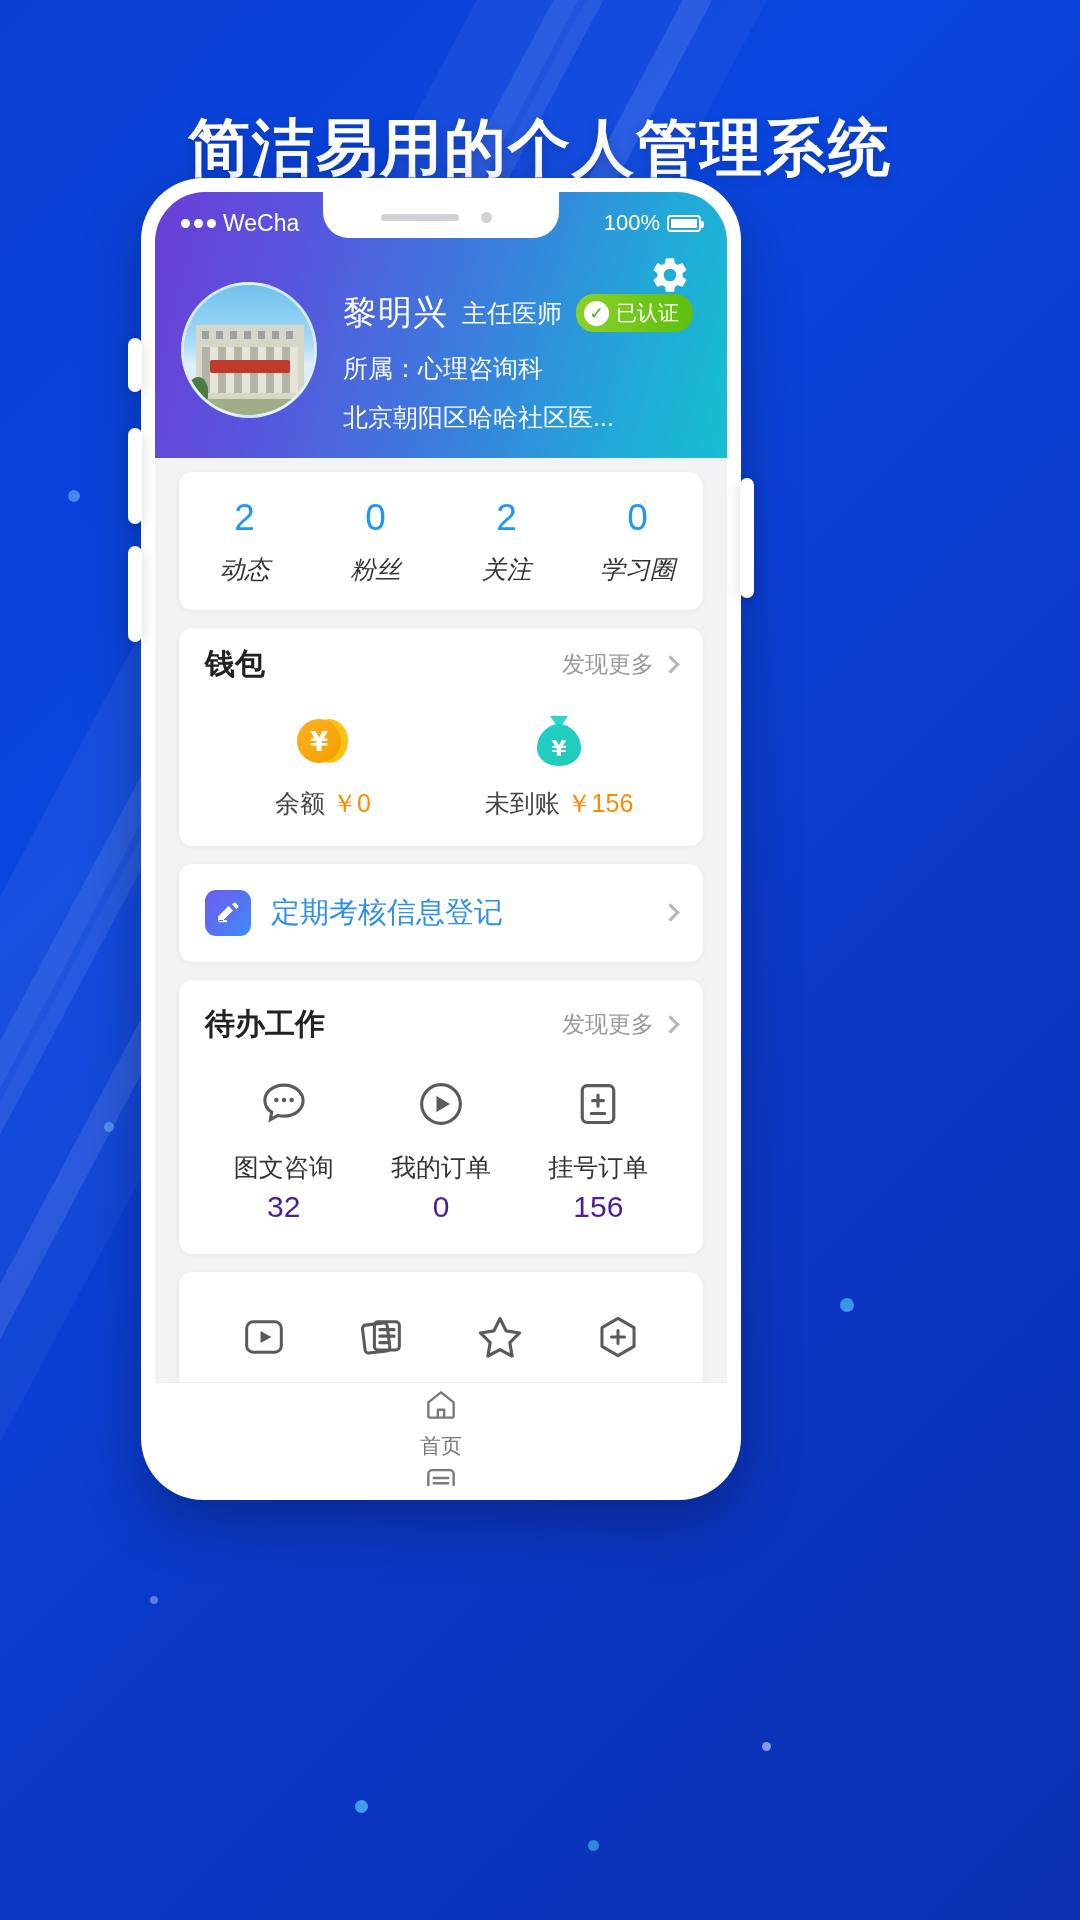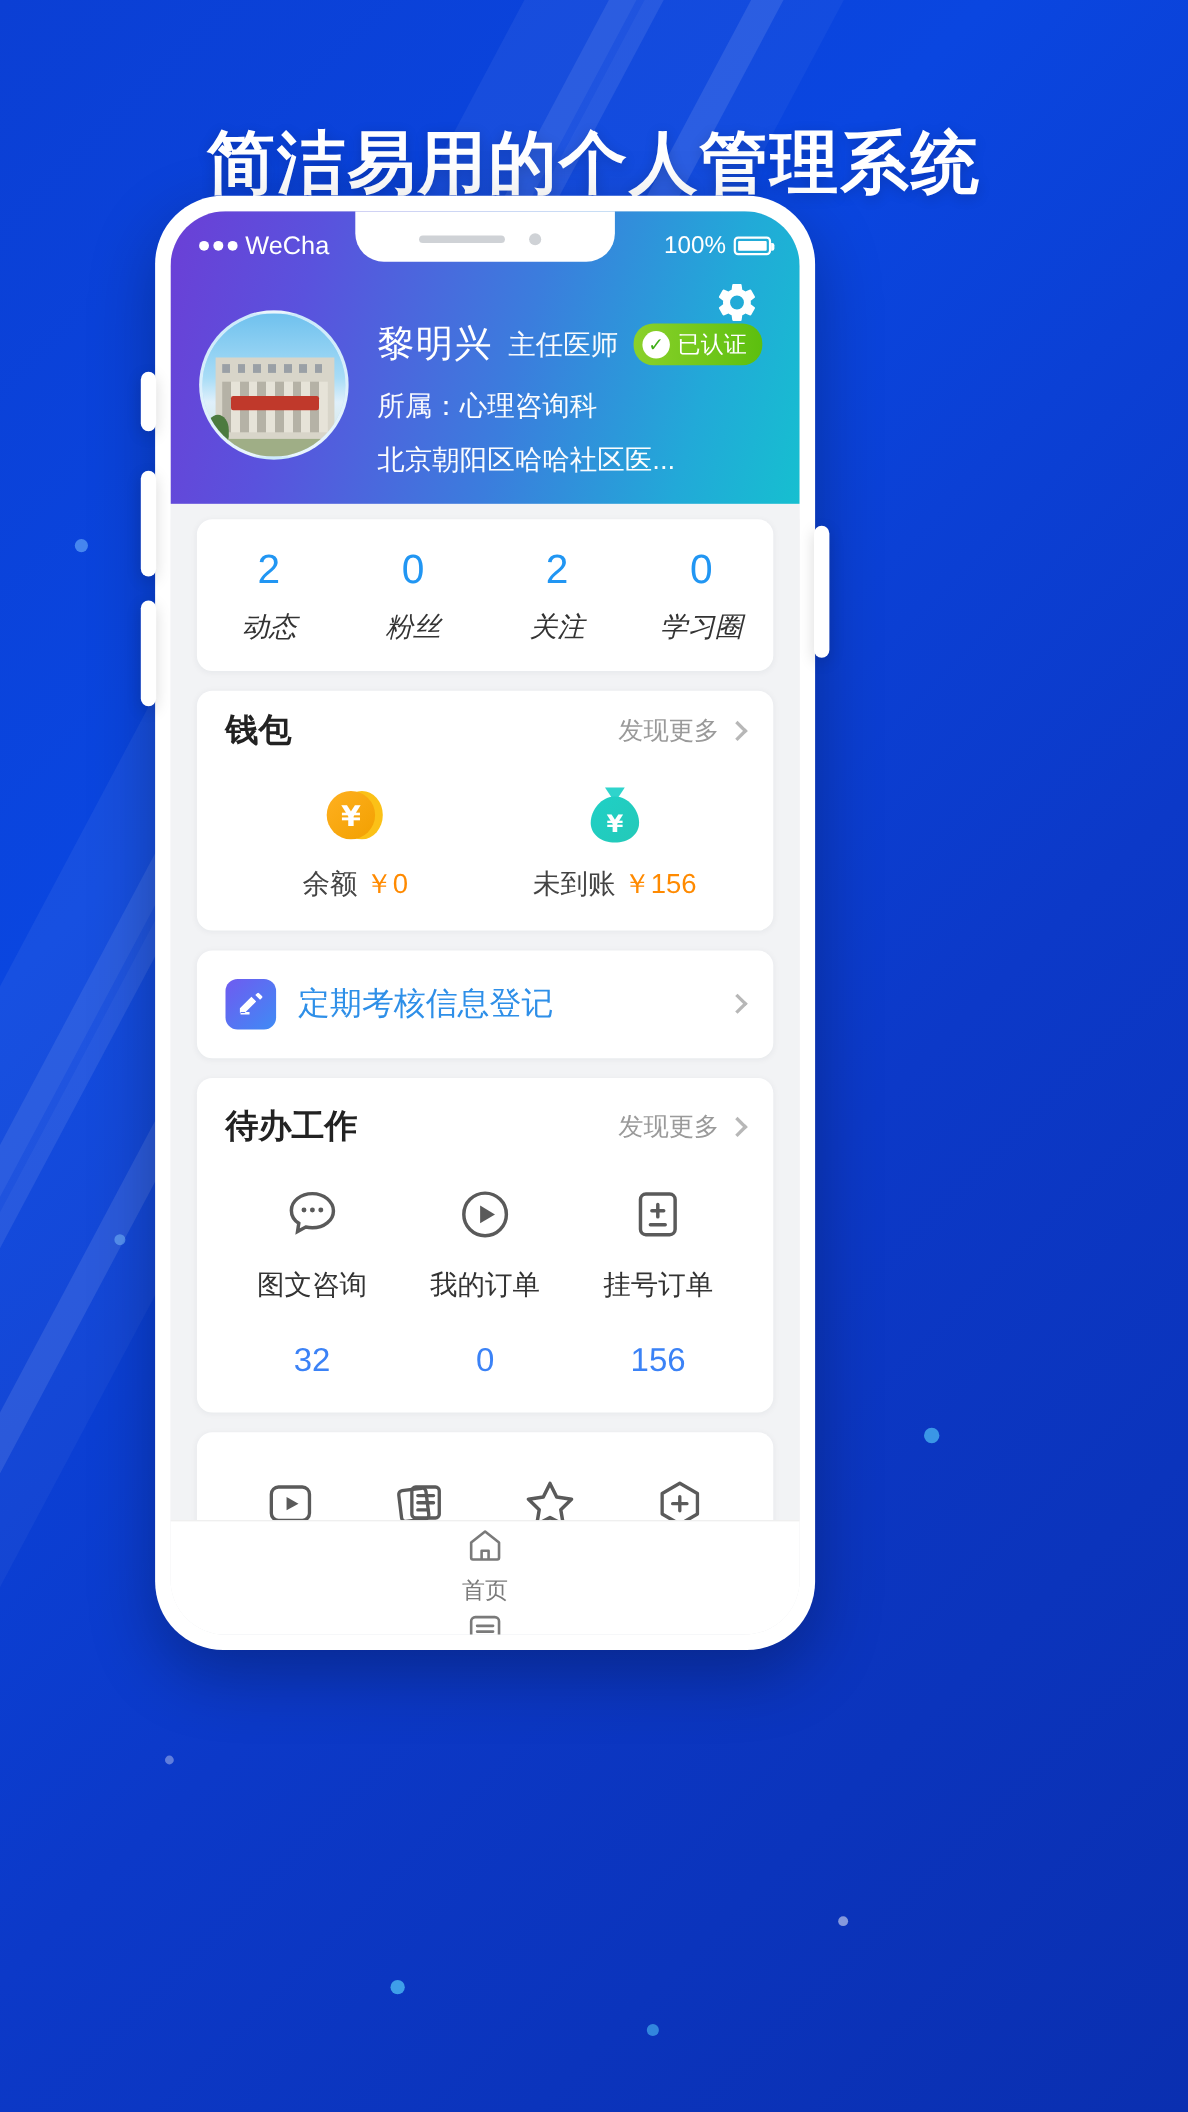--- a/index.html
+++ b/index.html
@@ -153,21 +153,21 @@
     background: linear-gradient(135deg,#6f5bf0,#3f8bf5);
     display: flex; align-items: center; justify-content: center; flex: 0 0 46px;
   }
   .exam-label { flex: 1; padding-left: 20px; font-size: 29px; color: #2e8fe8; }
 
   .todo { margin-top: 18px; padding: 24px 26px 30px; }
   .todo-items { display: flex; margin-top: 30px; }
   .t-item { flex: 1; text-align: center; }
   .t-icon { height: 58px; display: flex; align-items: center; justify-content: center; }
   .t-lbl { font-size: 25px; color: #333333; margin-top: 18px; }
-  .t-num { font-size: 30px; color: #3b82f6; margin-top: 36px; }
+  .t-num { font-size: 30px; color: #4c1d95; margin-top: 6px; }
 
   .quick { margin-top: 18px; padding: 36px 26px 34px; display: flex; }
   .q-item { flex: 1; text-align: center; }
   .q-icon { height: 58px; display: flex; align-items: center; justify-content: center; }
   .q-lbl { font-size: 25px; color: #333333; margin-top: 20px; }
 
   
   .tabbar {
     position: absolute; bottom: 0; left: 0; width: 100%; height: 104px;
     background: #ffffff; border-top: 1px solid #ececec;

